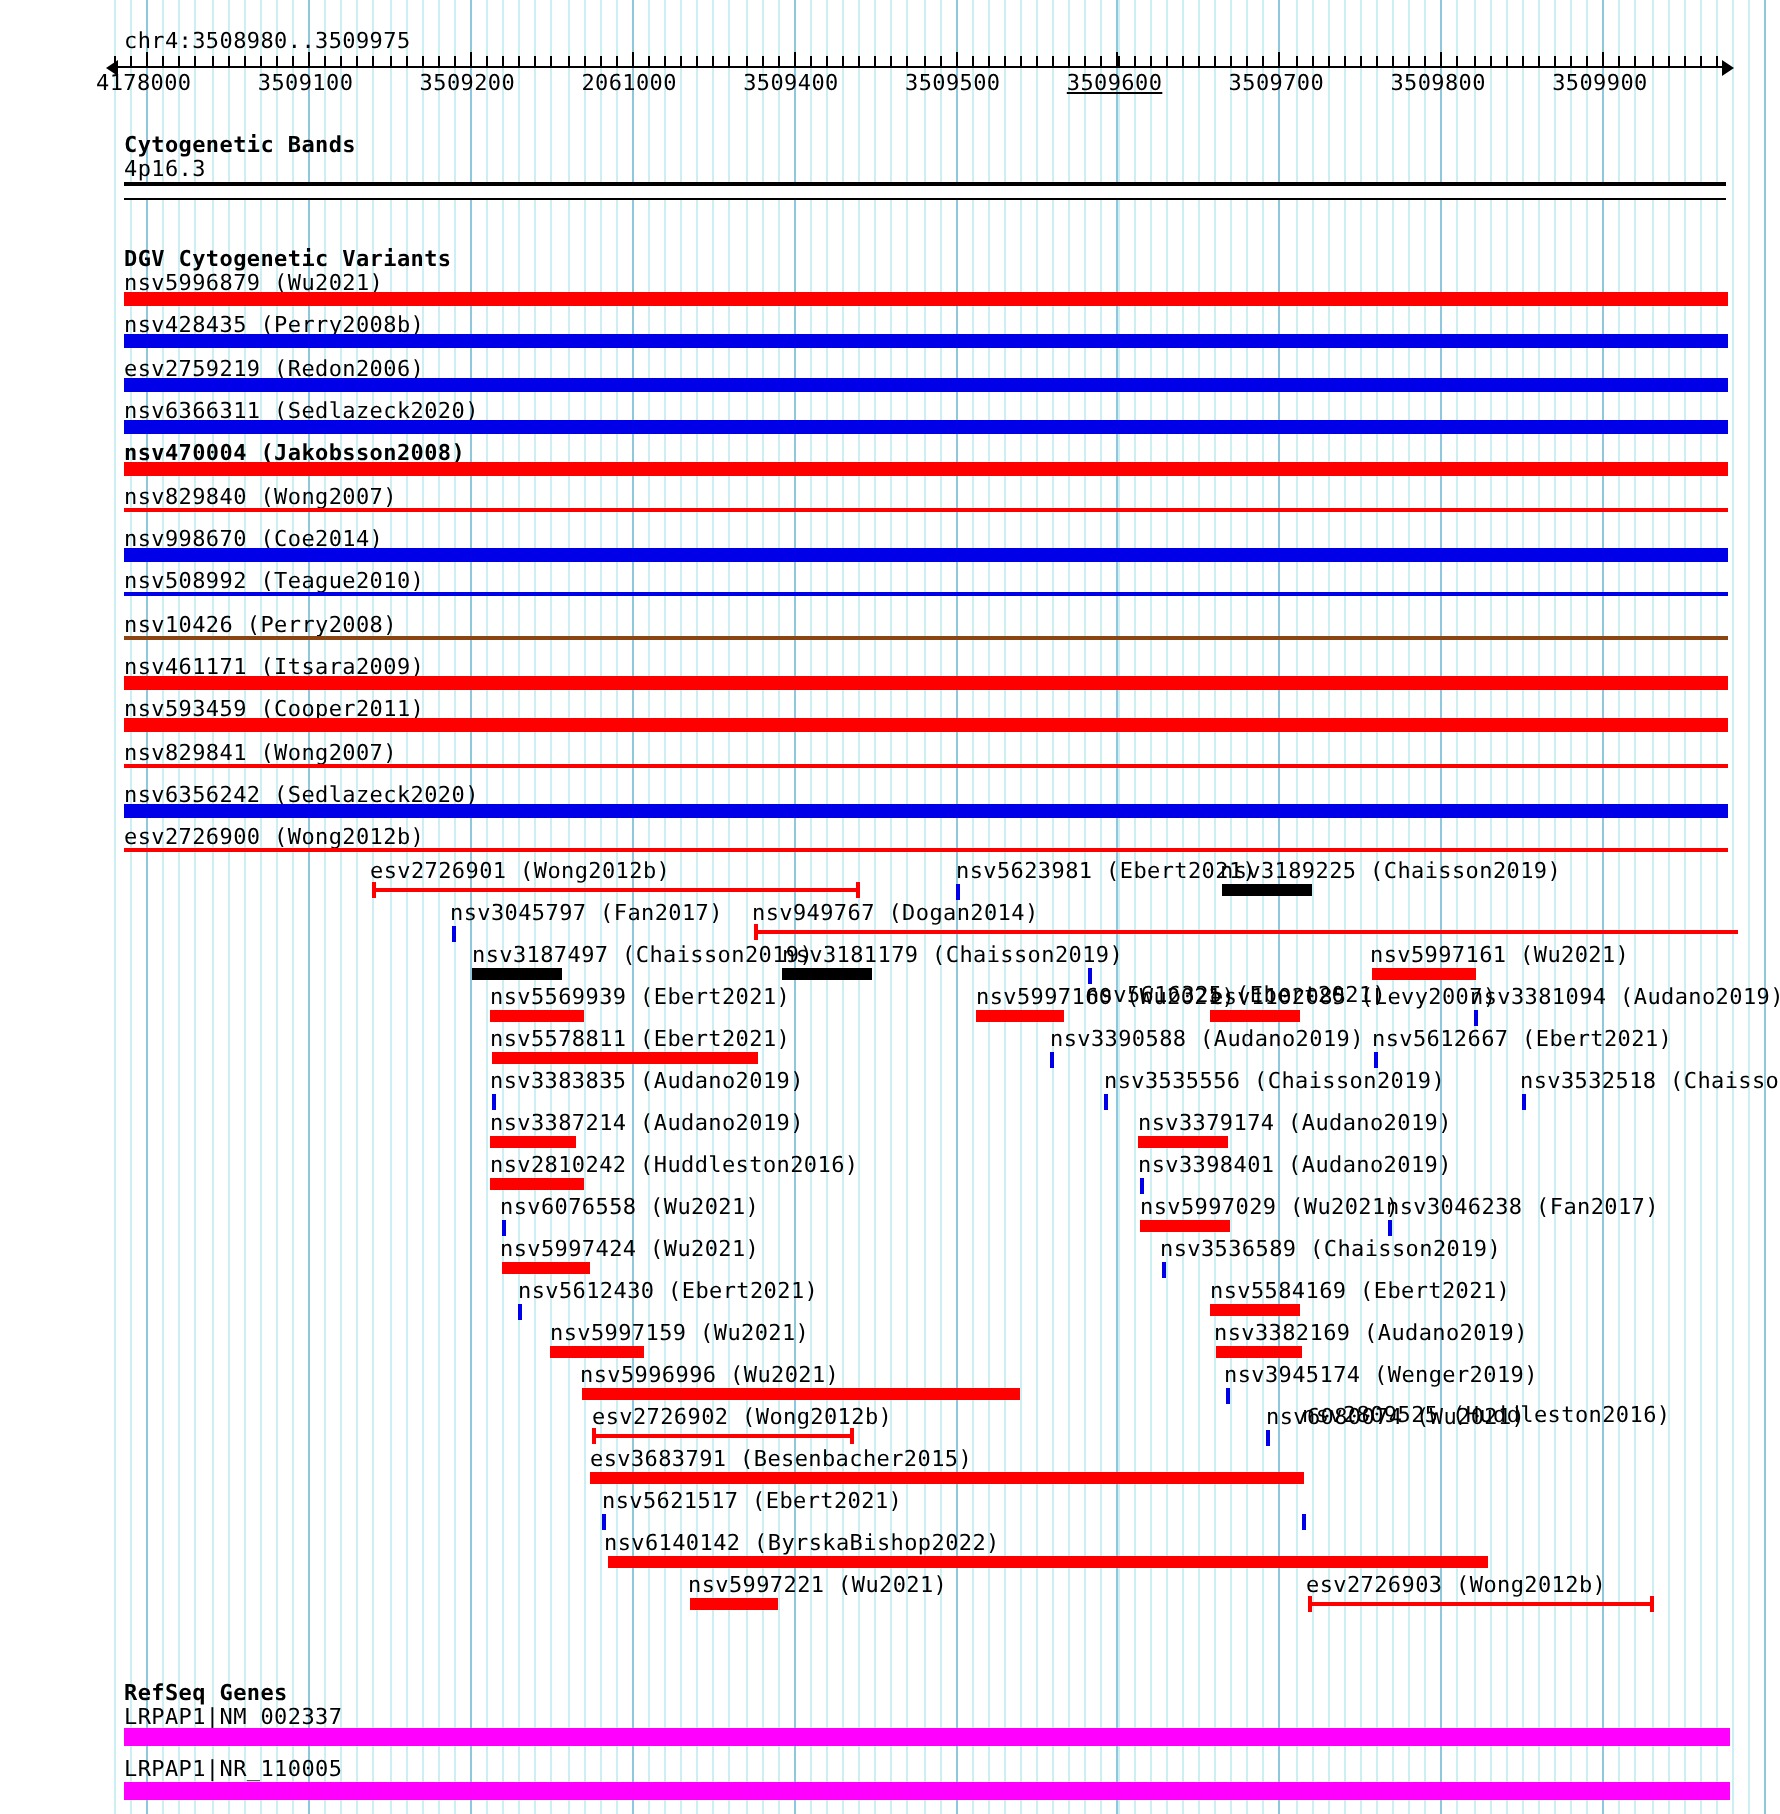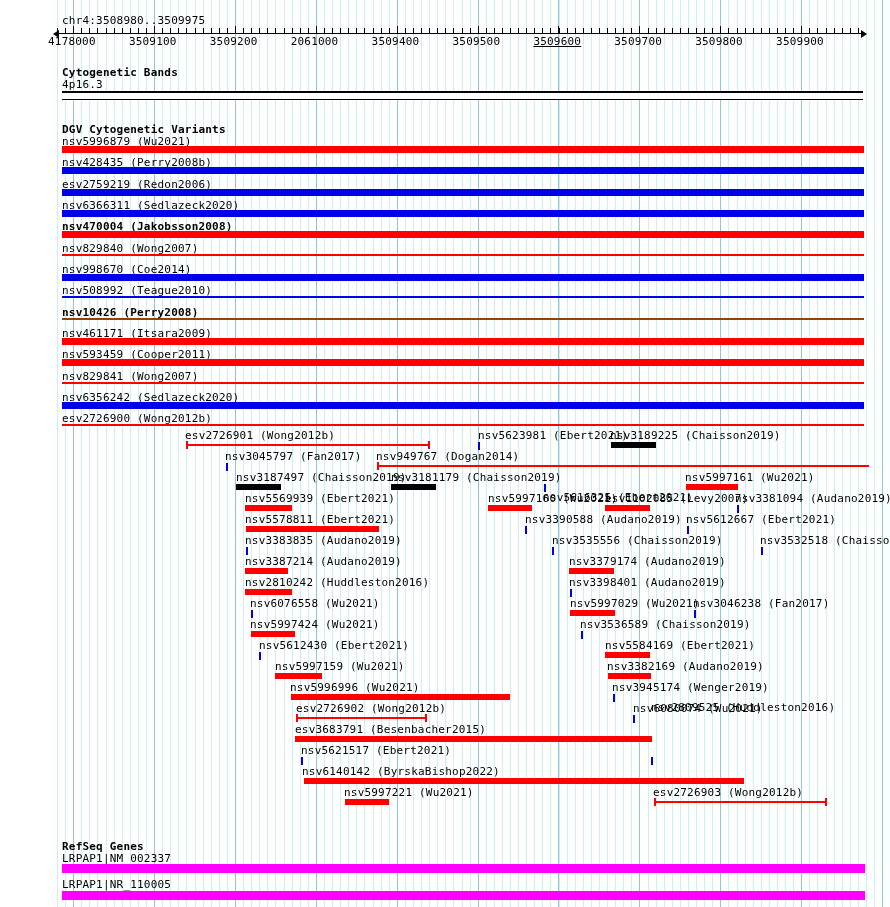--- a/index.html
+++ b/index.html
@@ -279,21 +279,21 @@
       <div class="lab" style="left: 62px; top: 200px;">nsv6366311 (Sedlazeck2020)</div>
       <div class="bar" style="left: 62px; top: 210px; width: 802px; height: 7px; background: rgb(0, 0, 232);"></div>
       <div class="lab" style="left: 62px; top: 221px; font-weight: bold;">nsv470004 (Jakobsson2008)</div>
       <div class="bar" style="left: 62px; top: 231px; width: 802px; height: 7px; background: rgb(255, 0, 0);"></div>
       <div class="lab" style="left: 62px; top: 243px;">nsv829840 (Wong2007)</div>
       <div class="bar" style="left: 62px; top: 254px; width: 802px; height: 2px; background: rgb(255, 0, 0);"></div>
       <div class="lab" style="left: 62px; top: 264px;">nsv998670 (Coe2014)</div>
       <div class="bar" style="left: 62px; top: 274px; width: 802px; height: 7px; background: rgb(0, 0, 232);"></div>
       <div class="lab" style="left: 62px; top: 285px;">nsv508992 (Teague2010)</div>
       <div class="bar" style="left: 62px; top: 296px; width: 802px; height: 2px; background: rgb(0, 0, 232);"></div>
-      <div class="lab" style="left: 62px; top: 307px; font-weight: bold;">nsv10426 (Perry2008)</div>
+      <div class="lab" style="left: 62px; top: 307px;">nsv10426 (Perry2008)</div>
       <div class="bar" style="left: 62px; top: 318px; width: 802px; height: 2px; background: rgb(139, 69, 19);"></div>
       <div class="lab" style="left: 62px; top: 328px;">nsv461171 (Itsara2009)</div>
       <div class="bar" style="left: 62px; top: 338px; width: 802px; height: 7px; background: rgb(255, 0, 0);"></div>
       <div class="lab" style="left: 62px; top: 349px;">nsv593459 (Cooper2011)</div>
       <div class="bar" style="left: 62px; top: 359px; width: 802px; height: 7px; background: rgb(255, 0, 0);"></div>
       <div class="lab" style="left: 62px; top: 371px; text-align: center;">nsv829841 (Wong2007)</div>
       <div class="bar" style="left: 62px; top: 382px; width: 802px; height: 2px; background: rgb(255, 0, 0);"></div>
       <div class="lab" style="left: 62px; top: 392px;">nsv6356242 (Sedlazeck2020)</div>
       <div class="bar" style="left: 62px; top: 402px; width: 802px; height: 7px; background: rgb(0, 0, 232);"></div>
       <div class="lab" style="left: 62px; top: 413px;">esv2726900 (Wong2012b)</div>

